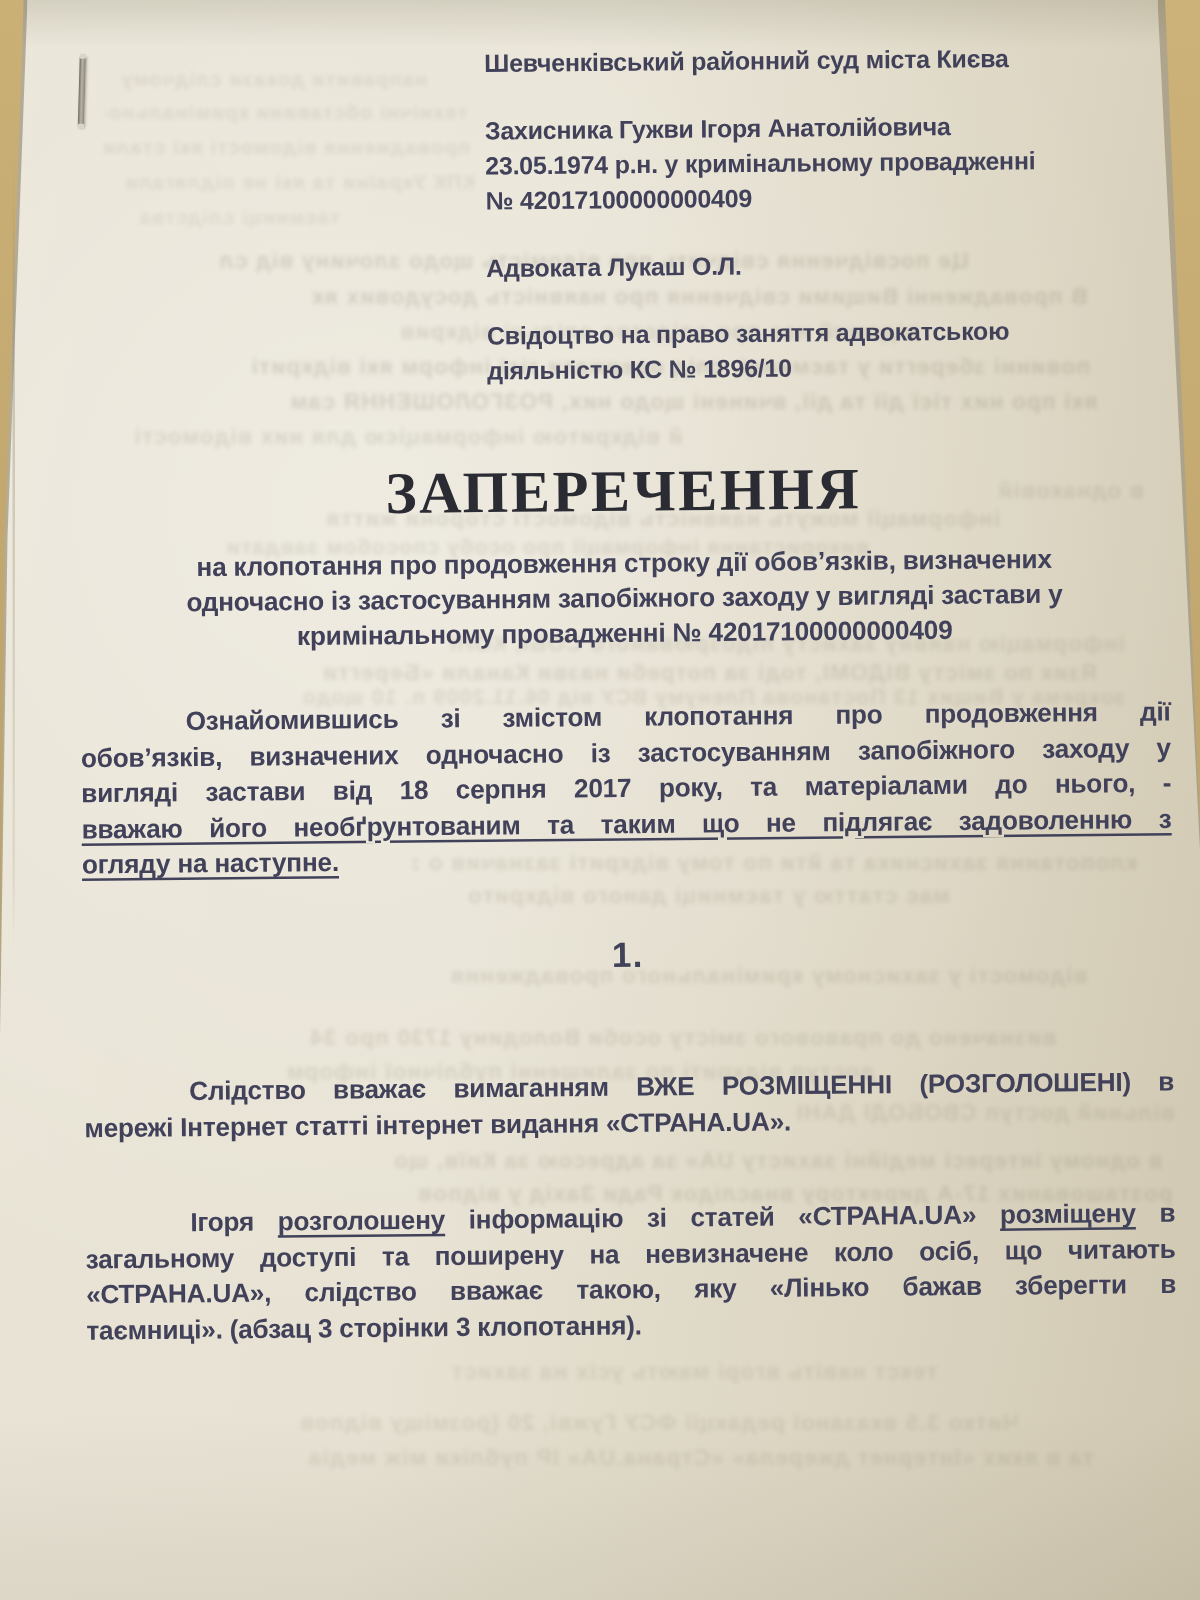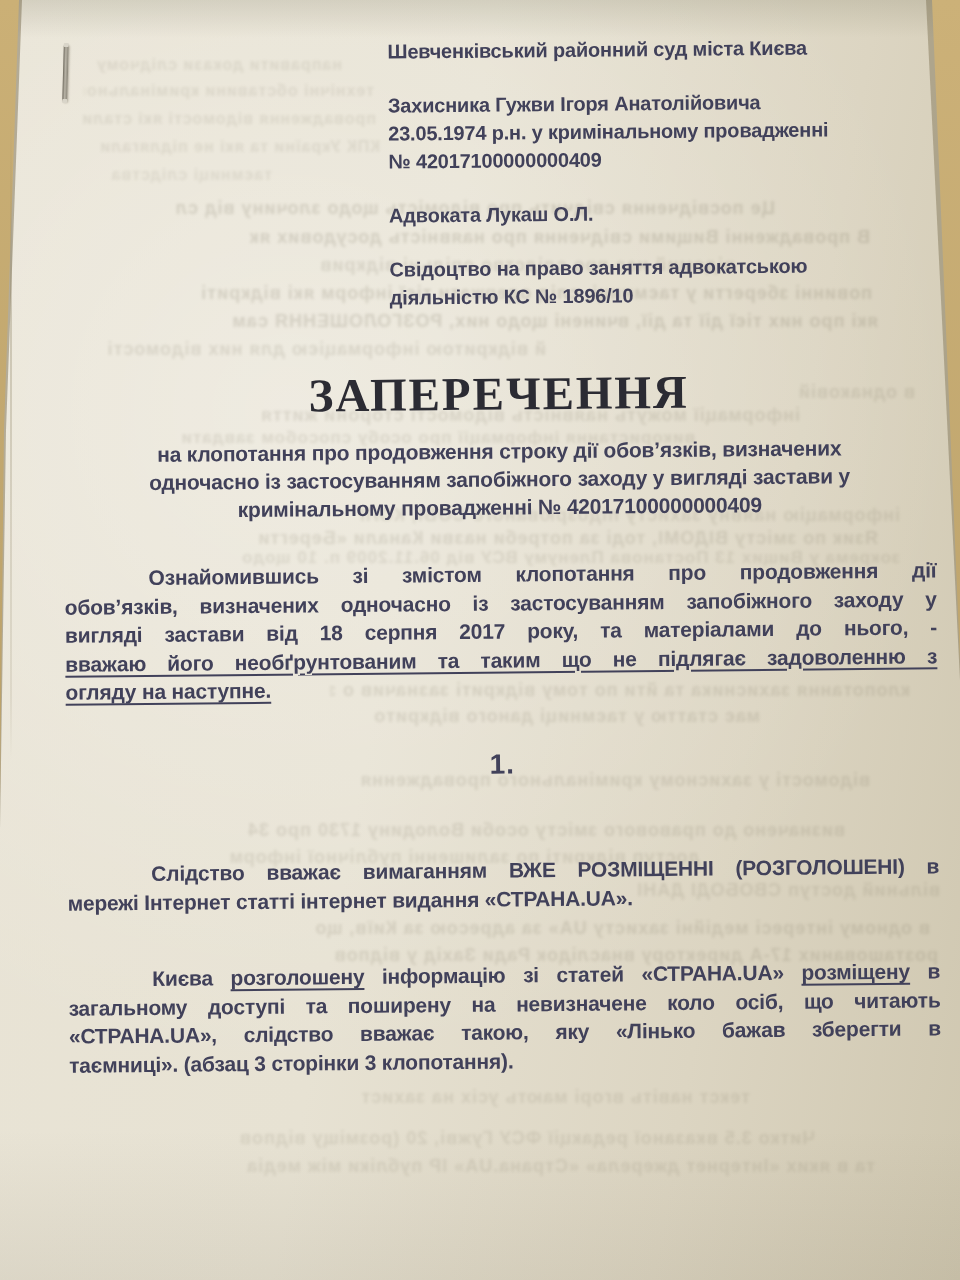--- a/index.html
+++ b/index.html
@@ -180,19 +180,19 @@
     </div>
 
   <div class="section-no">1.</div>
 
   <div class="para p2">
       <div class="pline i"><span>Слідство вважає вимаганням ВЖЕ РОЗМІЩЕННІ (РОЗГОЛОШЕНІ) в</span></div>
       <div class="pline last"><span>мережі Інтернет статті інтернет видання «СТРАНА.UA».</span></div>
     </div>
 
   <div class="para p3">
-      <div class="pline i"><span>Києва </span><span class="ul">розголошену</span><span> інформацію зі статей «СТРАНА.UA» </span><span class="ul">розміщену</span><span> в</span></div>
+      <div class="pline i"><span>Ігоря </span><span class="ul">розголошену</span><span> інформацію зі статей «СТРАНА.UA» </span><span class="ul">розміщену</span><span> в</span></div>
       <div class="pline"><span>загальному доступі та поширену на невизначене коло осіб, що читають</span></div>
       <div class="pline"><span>«СТРАНА.UA», слідство вважає такою, яку «Лінько бажав зберегти в</span></div>
       <div class="pline last"><span>таємниці».  (абзац 3 сторінки 3 клопотання).</span></div>
     </div>
 
 </div>
 
 </body></html>

